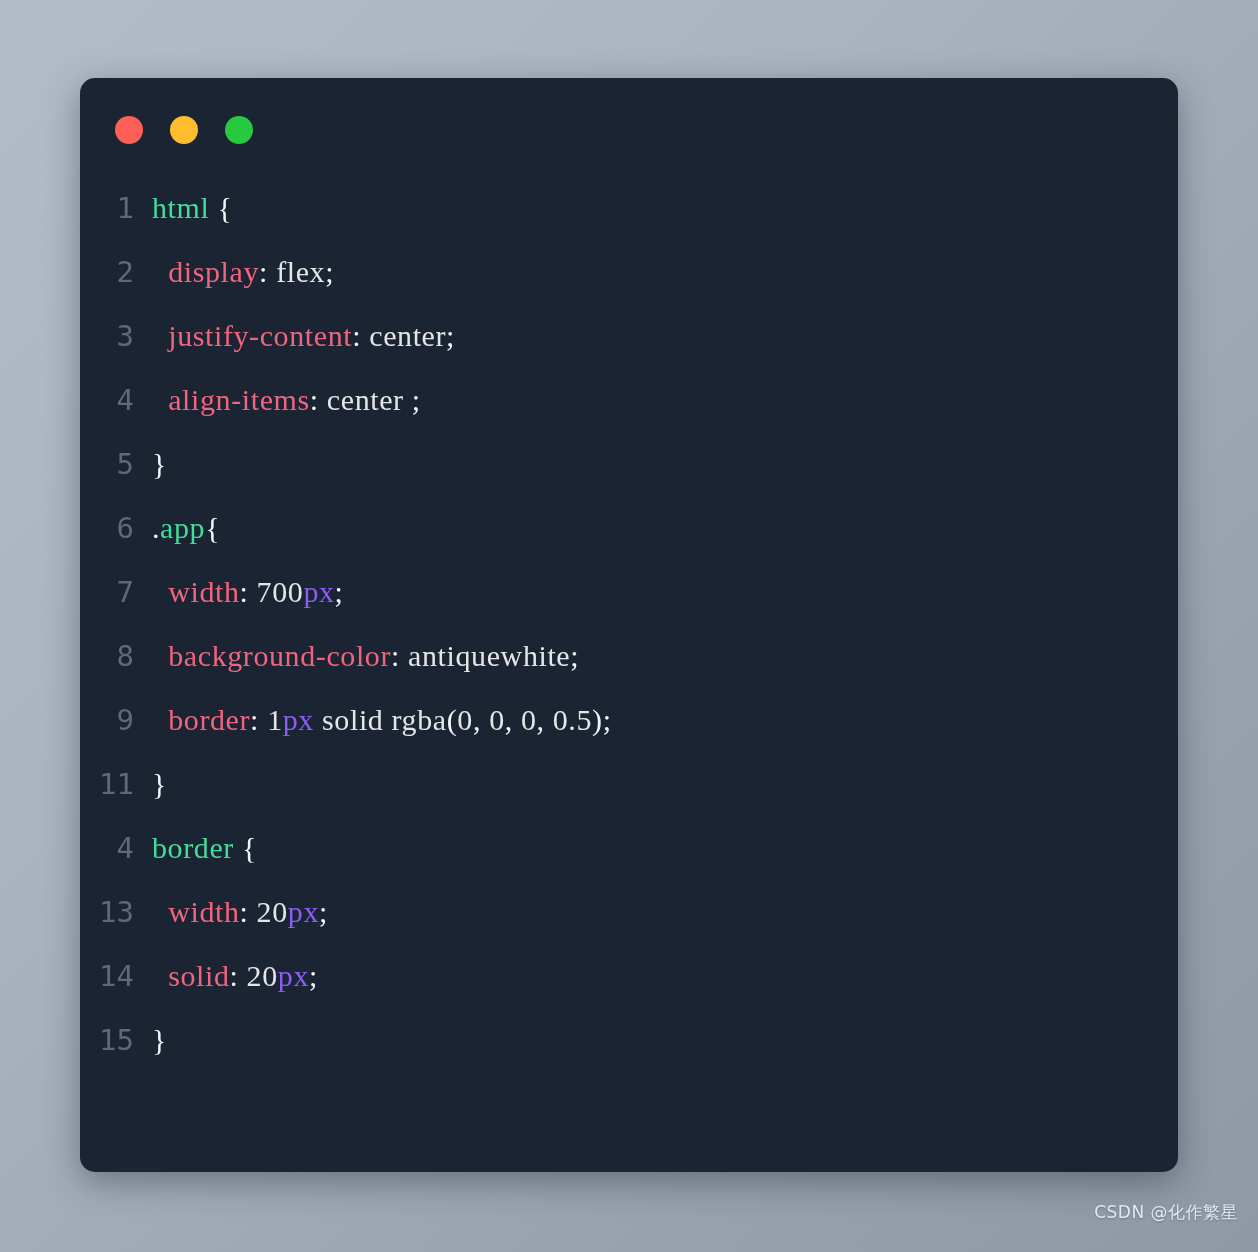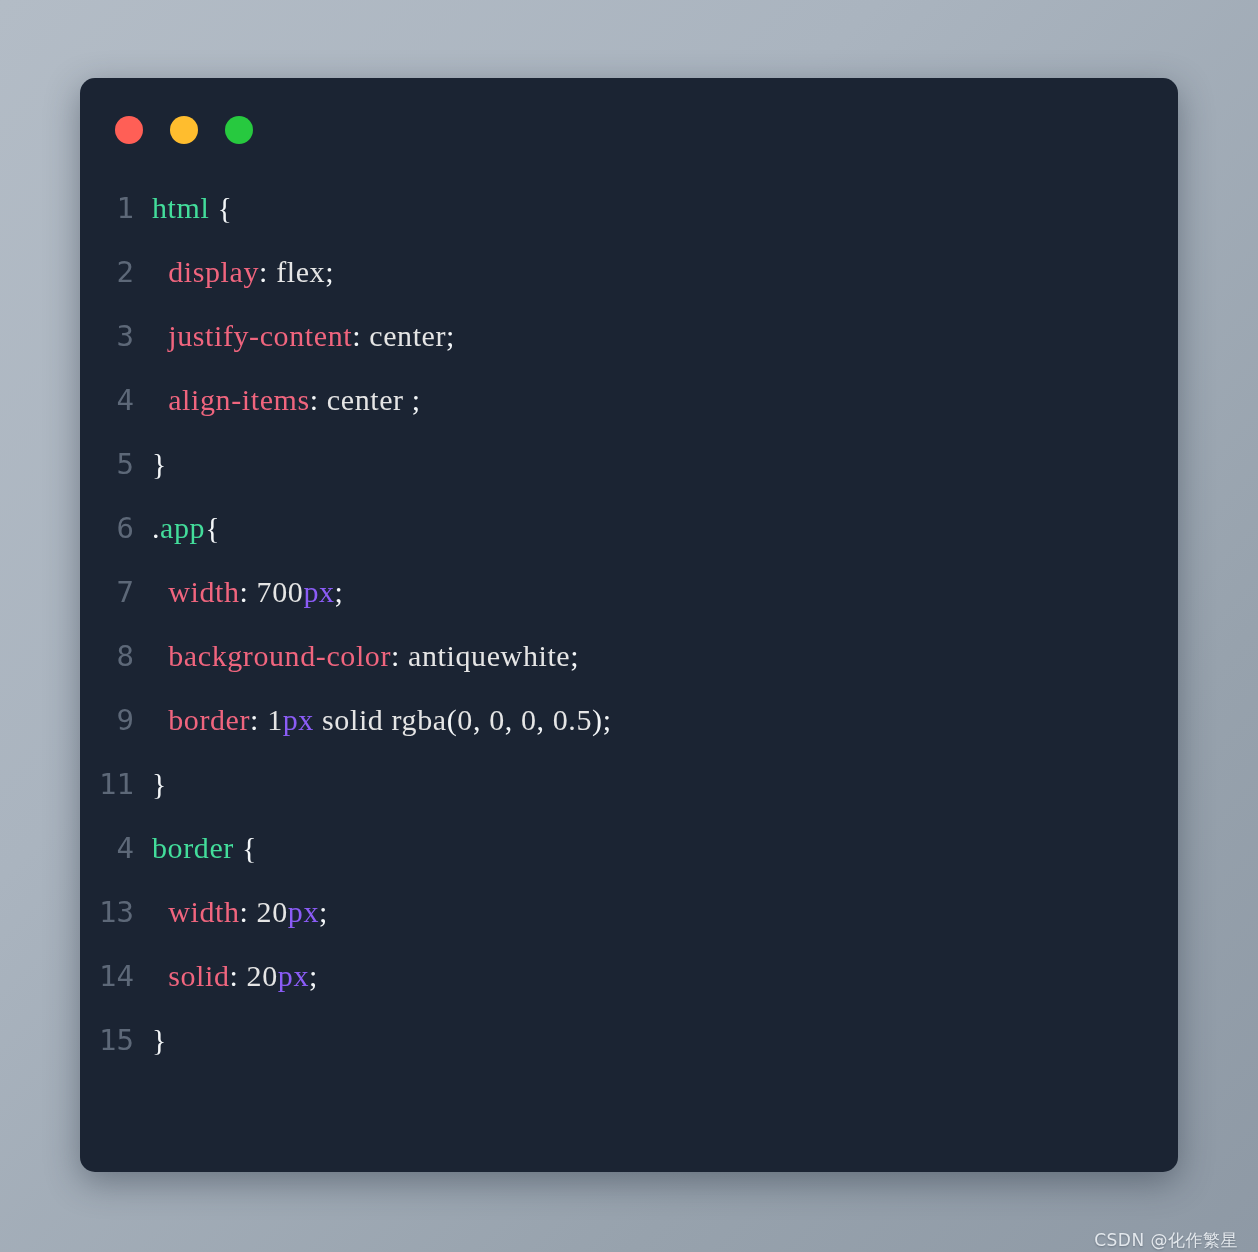--- a/index.html
+++ b/index.html
@@ -78,21 +78,21 @@
   .tok-prop  { color: #f0657e; }
   .tok-val   { color: #e5e5e5; }
   .tok-unit  { color: #8b5cf6; }
   .tok-func  { color: #e5e5e5; }
   .tok-punc  { color: #f2f5f7; }
   .tok-plain { color: #f2f5f7; }
 
   #watermark {
     position: absolute;
     right: 20px;
-    bottom: 0;
+    bottom: 28px;
     color: #ebeff3;
     font-family: "DejaVu Sans", sans-serif;
     font-size: 17px;
     opacity: 0.92;
     letter-spacing: 0.5px;
     text-shadow: 0 1px 2px rgba(70,80,92,0.55);
   }
 </style>
 </head>
 <body>

